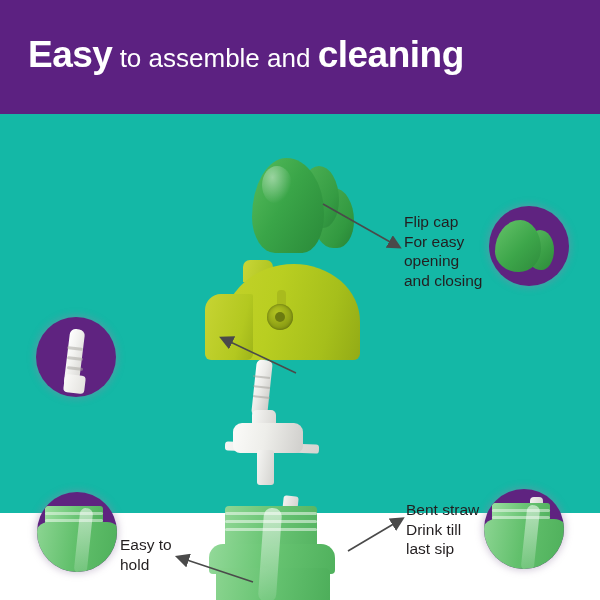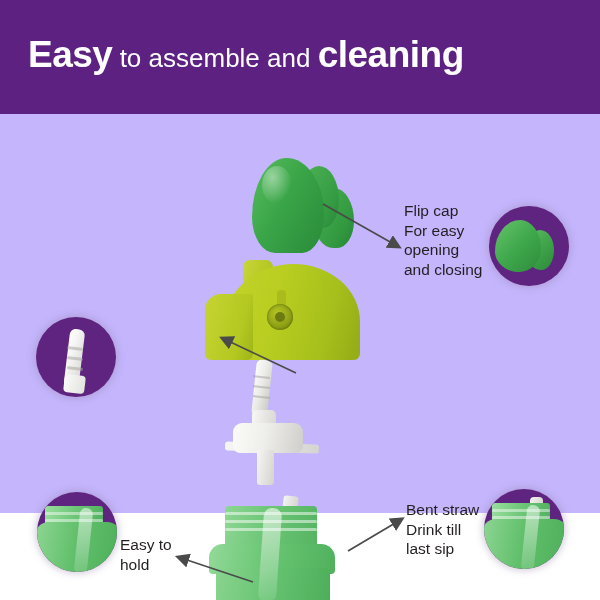--- a/index.html
+++ b/index.html
@@ -3,40 +3,40 @@
 <meta charset="utf-8">
 <style>
   * { margin:0; padding:0; box-sizing:border-box; }
   html,body { width:600px; height:600px; }
   body {
     font-family:"Liberation Sans", sans-serif;
     background:#ffffff;
     position:relative;
     overflow:hidden;
   }
-  #stage { position:relative; width:600px; height:513px; background:#c4b5fd; }
+  #stage { position:relative; width:600px; height:513px; background:#14b8a6; }
 
   
   .banner {
     position:absolute; left:0; top:0; width:600px; height:114px;
     background:#5c2181;
   }
   .banner-title {
     position:absolute; left:28px; top:36px;
     white-space:nowrap; color:#ffffff; line-height:1;
   }
   .t-bold { font-size:37px; font-weight:bold; letter-spacing:-0.5px; }
   .t-thin { font-size:26px; font-weight:400; letter-spacing:0px; }
 
   
   .callout-text {
     position:absolute; color:#231f20; font-size:15.5px;
     line-height:19.5px; white-space:pre-line; font-weight:400;
   }
-  #txt-flipcap { left:404px; top:201px; }
+  #txt-flipcap { left:404px; top:212px; }
   #txt-developed { left:113px; top:330px; }
   #txt-bent { left:406px; top:500px; }
   #txt-hold { left:120px; top:535px; }
 
   
   .badge {
     position:absolute; width:80px; height:80px; border-radius:50%;
     background:#5f2380; overflow:hidden;
     box-shadow:0 0 7px 2px rgba(150,130,165,0.38);
   }

